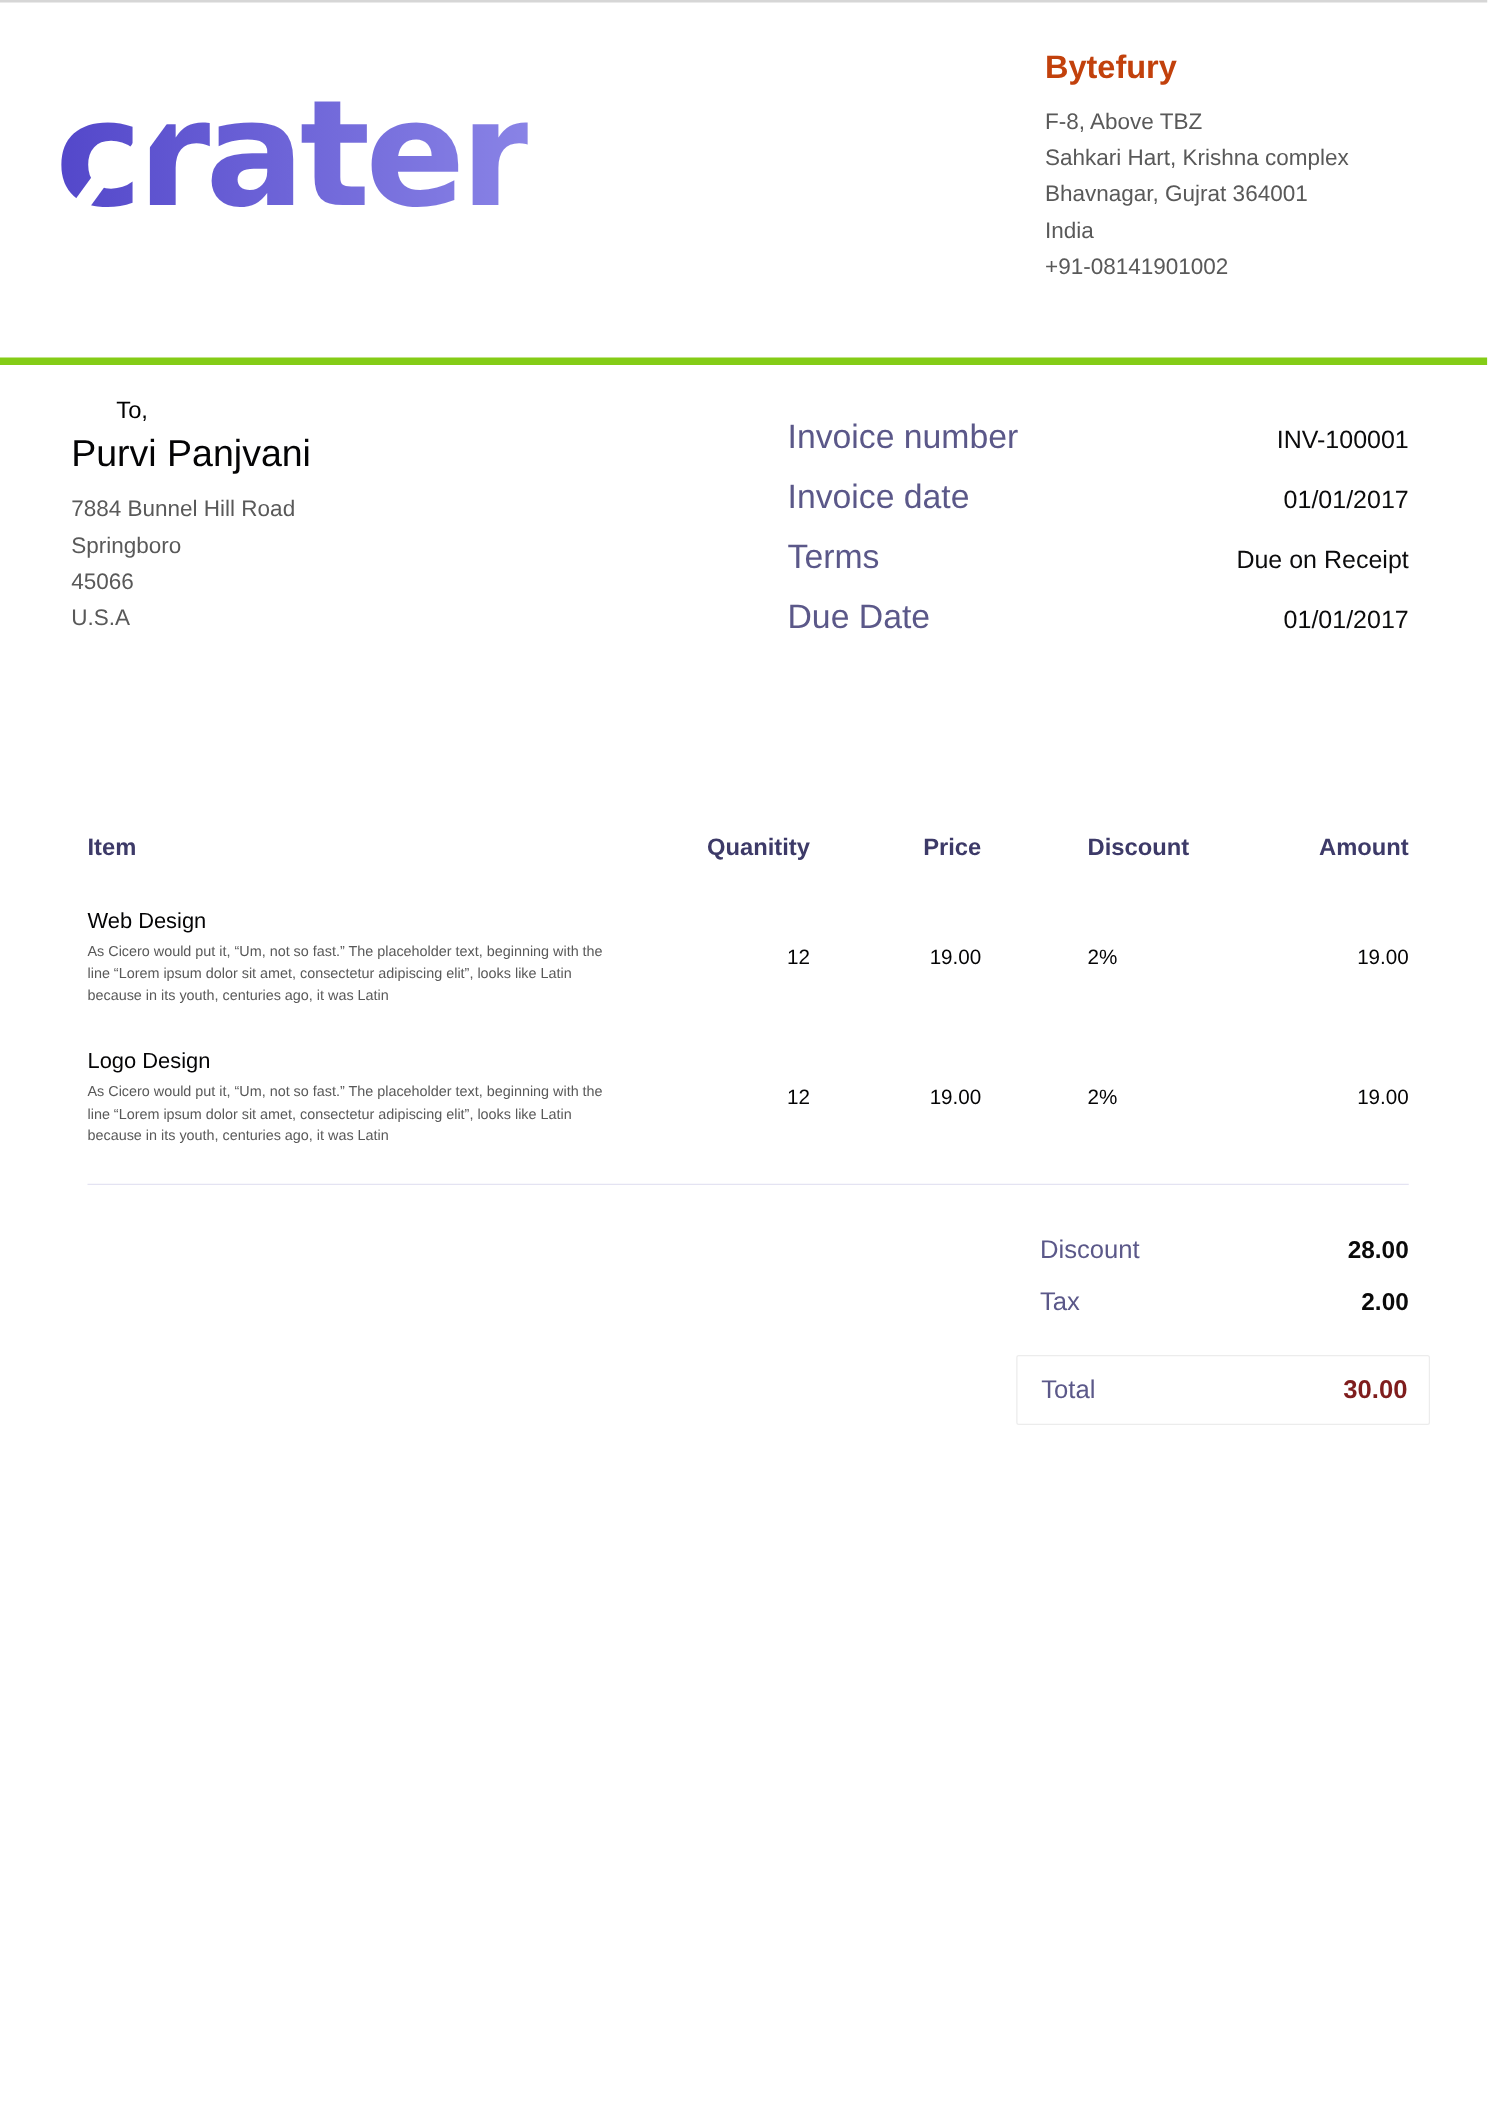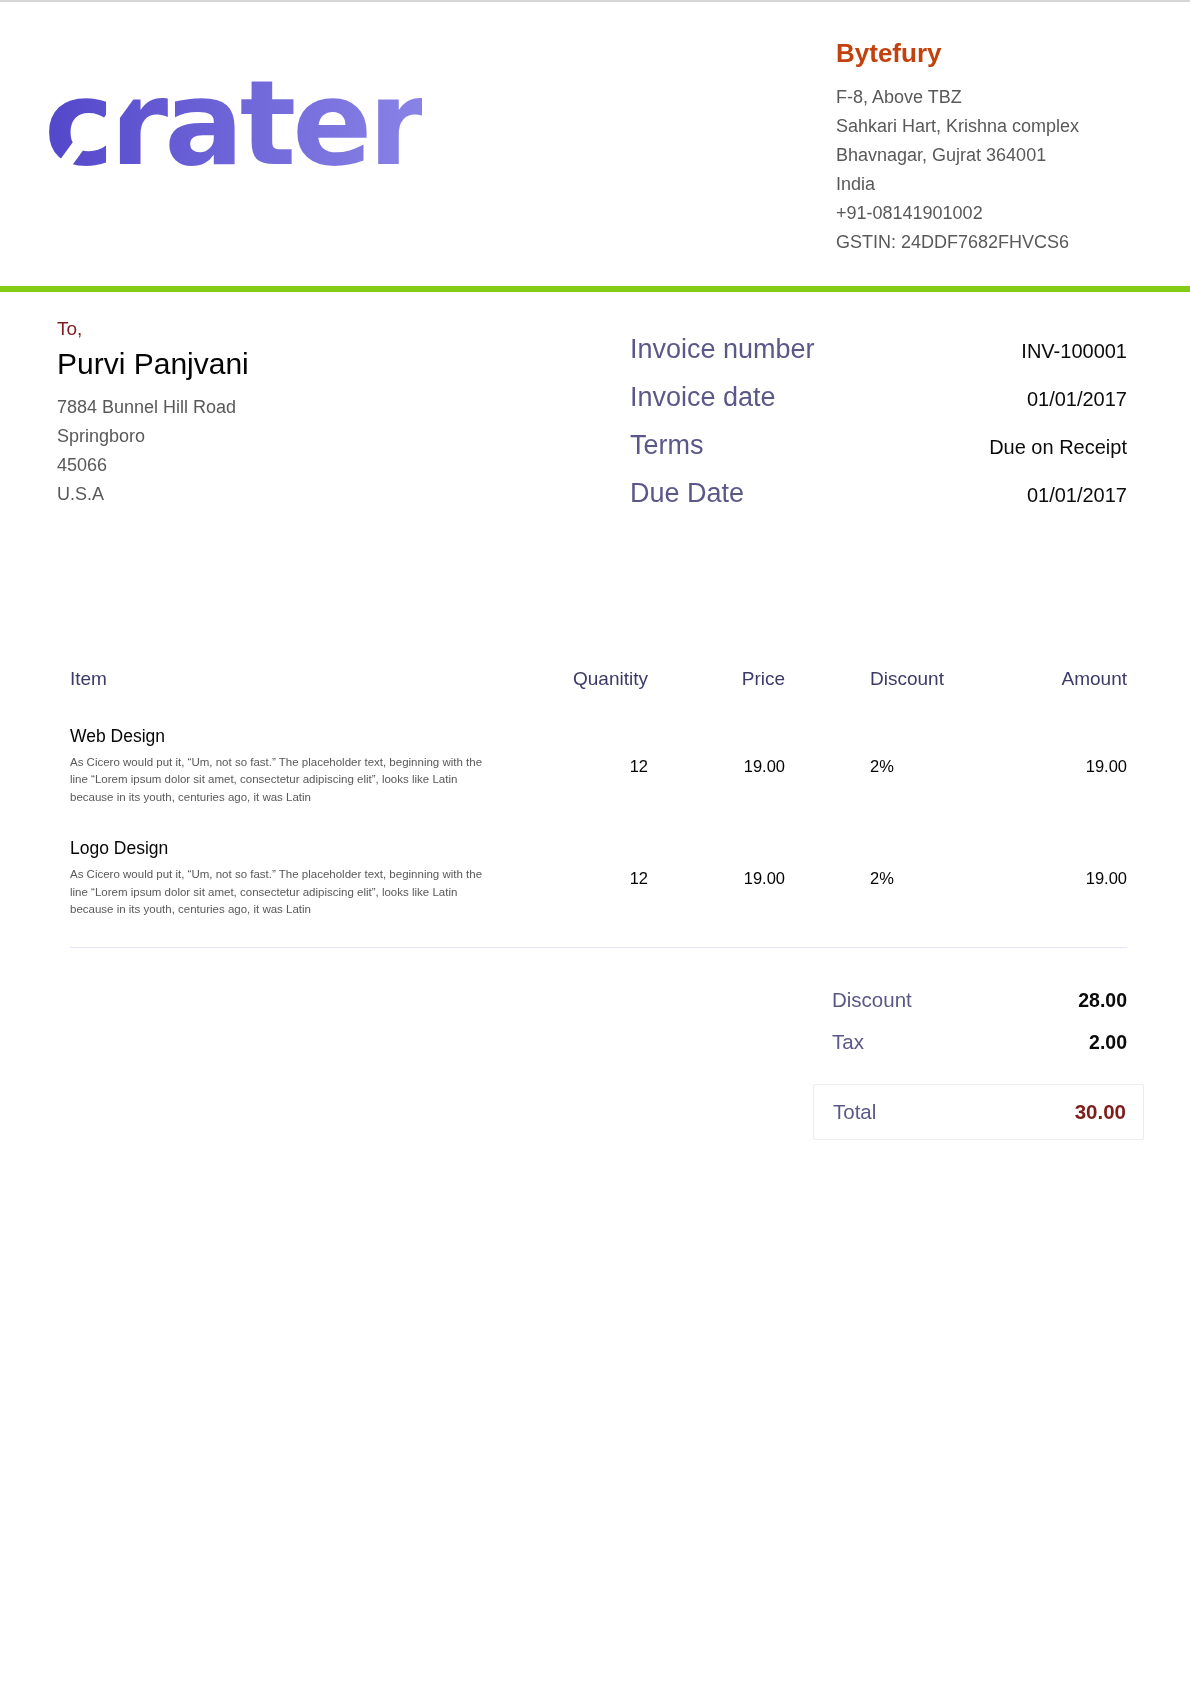--- a/index.html
+++ b/index.html
@@ -33,33 +33,33 @@
   .cut1 { left:70px;  top:14px; width:13px; height:56px; transform:rotate(36deg); }
   .cut2 { left:16px;  top:70px; width:13px; height:56px; transform:rotate(36deg); }
   .cut3 { left:386px; top:46px; width:11px; height:50px; transform:rotate(36deg); }
 
   .company { margin-top:36px; width:302px; }
   .company-name { font-size:26px; font-weight:700; color:#c2410c; margin-bottom:14px; }
   .company-line { font-size:18px; color:#595959; line-height:29px; }
 
   
   .billing-row { display:flex; justify-content:space-between; padding:26px 63px 0 57px; }
-  .to-label { font-size:19px; color:#7f1d1d; }
+  .to-label { font-size:19px; color:#000000;margin-left:36px; }
   .bill-name { font-size:30px; color:#040405; font-weight:400; margin:7px 0 12px; }
   .bill-line { font-size:18px; color:#595959; line-height:29px; }
 
   .meta { width:497px; margin-top:16px; }
   .meta-row { display:flex; justify-content:space-between; align-items:baseline; margin-bottom:17px; }
   .meta-label { font-size:27px; color:#5b5889; }
   .meta-value { font-size:20px; color:#0b0b0c; }
 
   
   .items { margin:142px 63px 0 70px; }
   .grid-cols { display:grid; grid-template-columns:440px 138px 137px 200px 142px; }
-  .items-header { font-size:19px; font-weight:400; color:#3d3a68; }
+  .items-header { font-size:19px; font-weight:700; color:#3d3a68; }
   .col-right { text-align:right; }
   .col-disc { text-align:left; padding-left:85px; }
   .item-row { margin-top:36px; }
   .item-row + .item-row { margin-top:32px; }
   .item-name { font-size:17.5px; color:#040405; font-weight:400; margin-bottom:7px; }
   .item-desc { font-size:11.5px; color:#595959; line-height:1.52; max-width:428px; }
   .cell-val { font-size:16.5px; color:#040405; padding-top:31px; }
   .table-divider { border-bottom:1px solid #e4e3f2; margin-top:28px; }
 
   
@@ -85,21 +85,20 @@
       <div class="logo-cut cut2"></div>
       <div class="logo-cut cut3"></div>
     </div>
     <div class="company">
       <div class="company-name">Bytefury</div>
       <div class="company-line">F-8, Above TBZ</div>
       <div class="company-line">Sahkari Hart, Krishna complex</div>
       <div class="company-line">Bhavnagar, Gujrat 364001</div>
       <div class="company-line">India</div>
       <div class="company-line">+91-08141901002</div>
-      <div class="company-line">GSTIN: 24DDF7682FHVCS6</div>
     </div>
   </div>
 
   <div class="billing-row">
     <div class="bill-to">
       <div class="to-label">To,</div>
       <div class="bill-name">Purvi Panjvani</div>
       <div class="bill-line">7884 Bunnel Hill Road</div>
       <div class="bill-line">Springboro</div>
       <div class="bill-line">45066</div>

